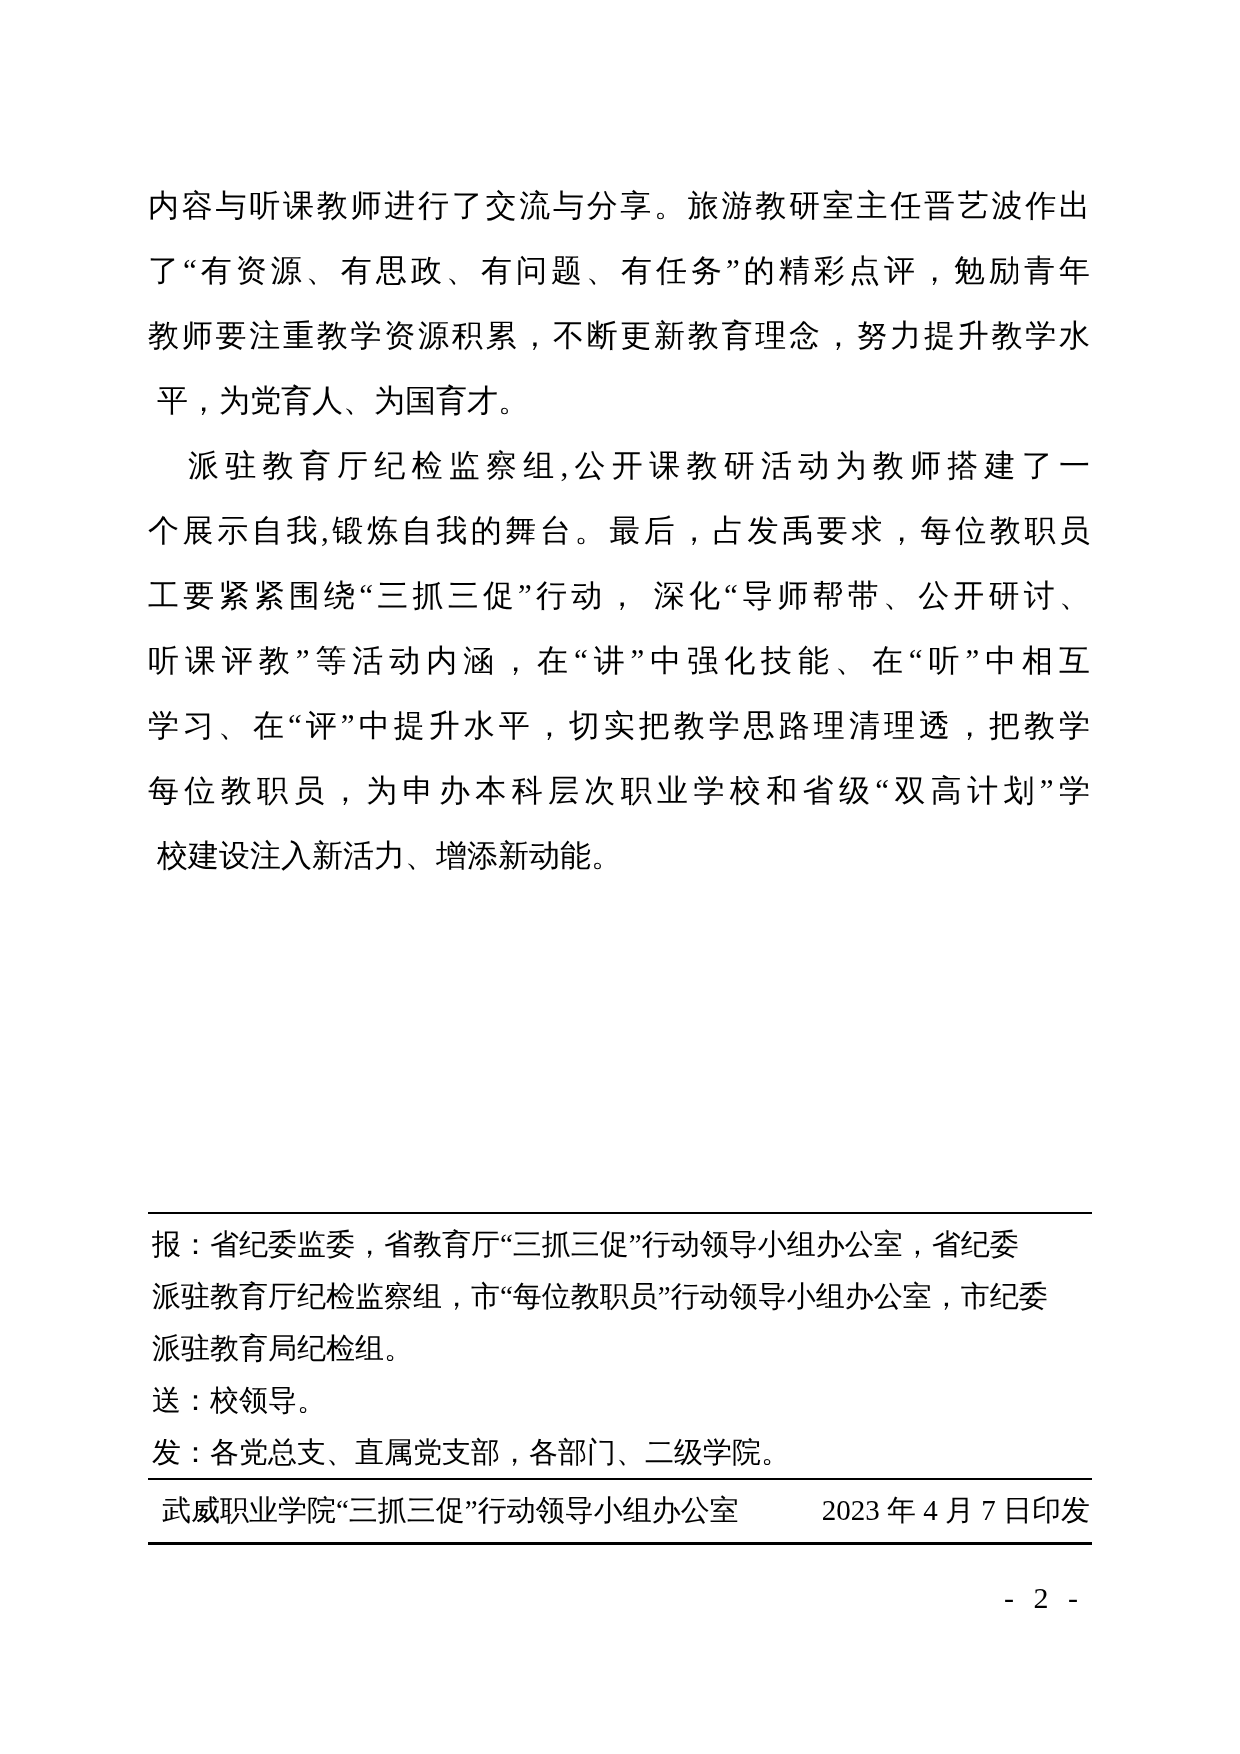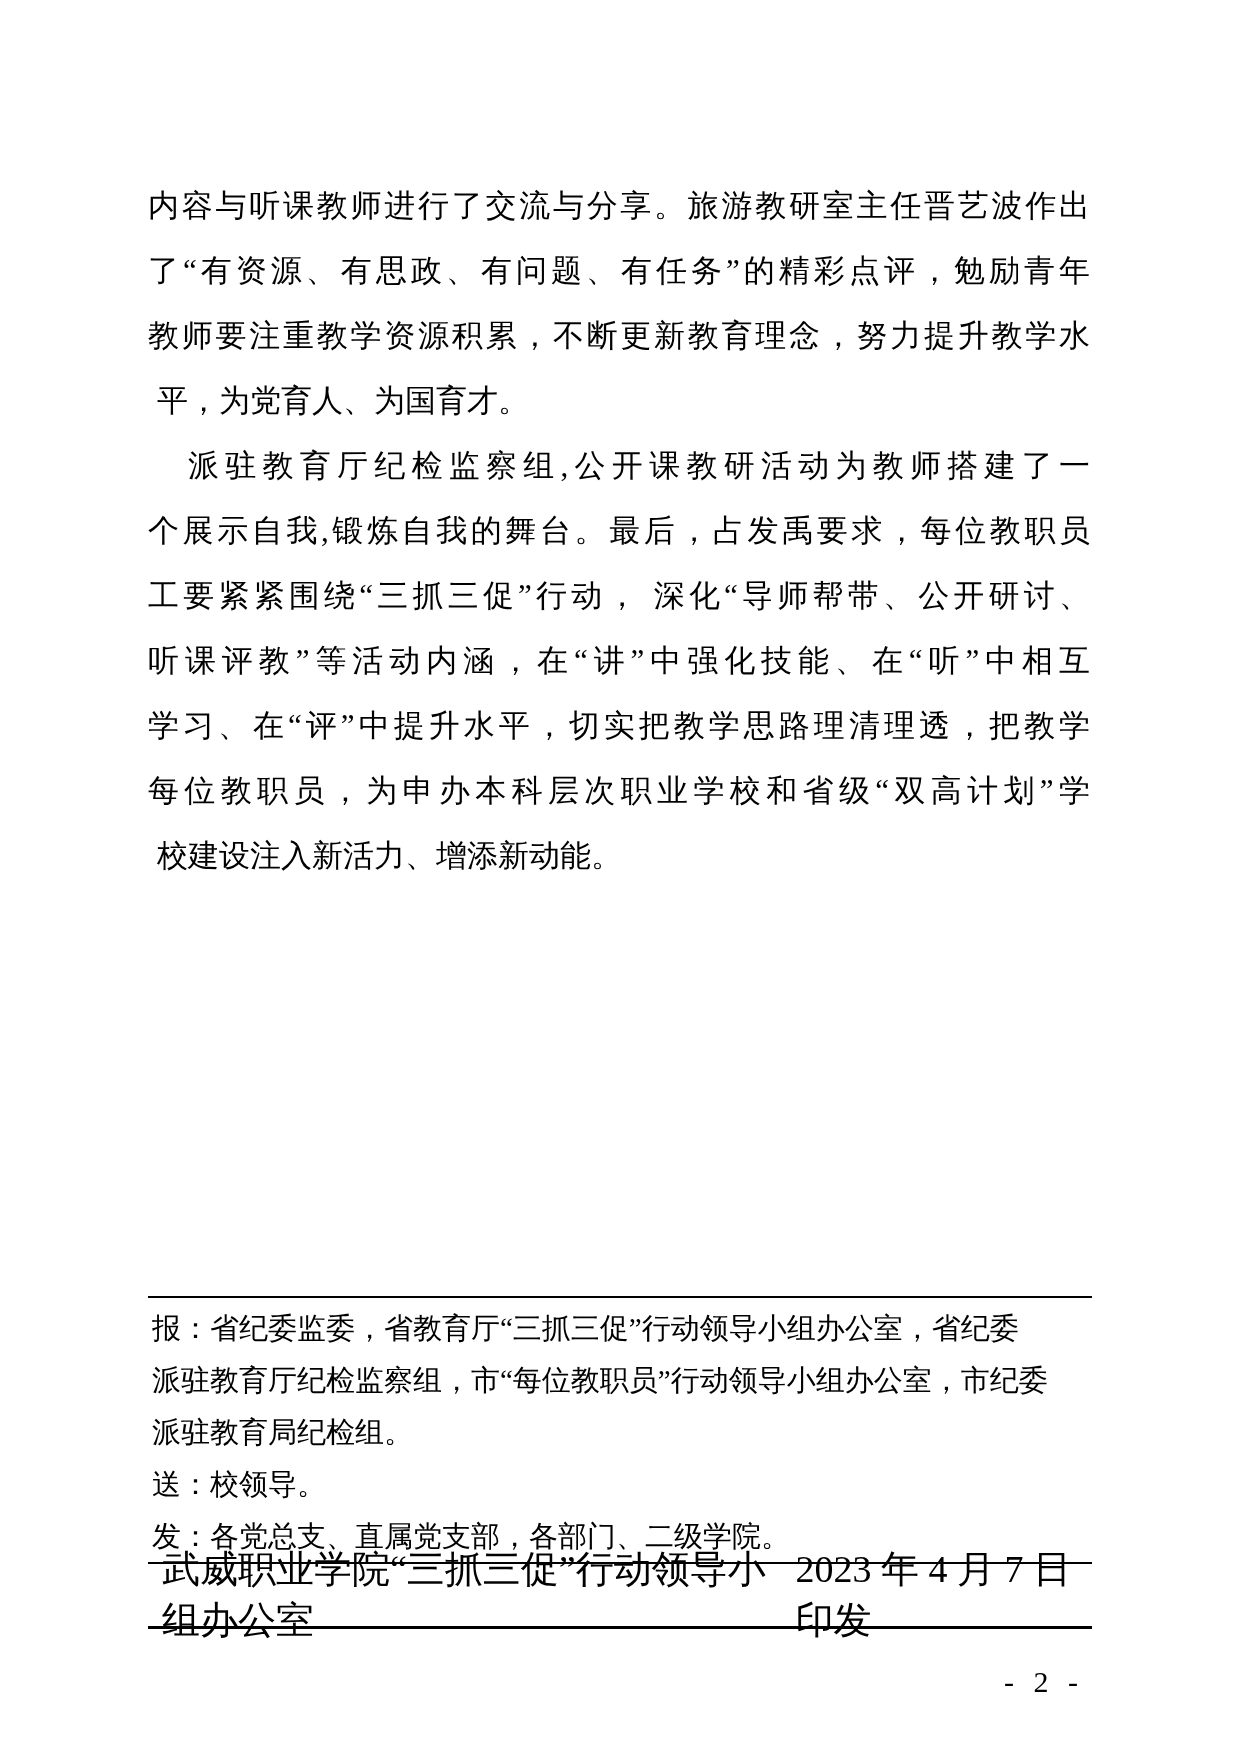--- a/index.html
+++ b/index.html
@@ -28,39 +28,39 @@
     text-align-last: justify;
     letter-spacing: 0;
     white-space: normal;
   }
   .line.indent { text-indent: 40px; }
   .line.last { text-align-last: left; margin-left: 9px; }
   
   .colophon {
     position: absolute;
     left: 148px;
-    top: 1296px;
+    top: 1212px;
     width: 944px;
   }
   .rule { border: 0; border-top: 2px solid #000000; margin: 0; }
   .rule-bottom { border-top-width: 3px; }
   .dist { padding: 4px 0 0 4px; }
   .dist-line {
     margin: 0;
     font-size: 29px;
     line-height: 52px;
     color: #000000;
     text-align: left;
   }
   .print-line {
     display: flex;
     justify-content: space-between;
     align-items: center;
     height: 62px;
-    font-size: 38px;
+    font-size: 29px;
     padding: 0 2px 0 14px;
     color: #000000;
   }
   .page-number {
     margin-top: 36px;
     text-align: right;
     padding-right: 8px;
     font-size: 30px;
     letter-spacing: 6px;
     color: #000000;

